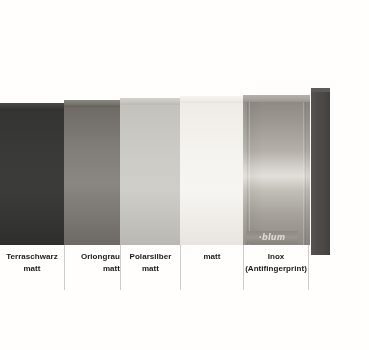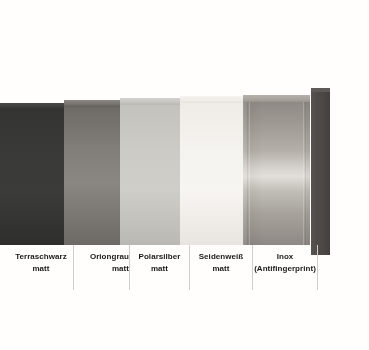--- a/index.html
+++ b/index.html
@@ -120,21 +120,21 @@
   }
   #side-board .topface {
     position: absolute;
     left: 0; right: 0; top: 0; height: 4px;
     background: #5d5a57;
   }
 
   
   #label-row {
     position: absolute;
-    left: 9px;
+    left: 0;
     top: 245px;
     width: 310px;
     height: 45px;
     display: flex;
   }
   .label-cell {
     box-sizing: border-box;
     border-left: 1px solid #cfcdc9;
     padding-top: 6px;
     text-align: center;
@@ -180,20 +180,23 @@
 
   <div class="panel" id="panel-inox">
     <div class="cap"></div>
     <div class="face"></div>
     <div class="seam s1"></div>
     <div class="seam s2"></div>
     <div class="seam s3"></div>
     <div class="seam s4"></div>
   </div>
 
+  <div id="blum-plate">
+    <span id="blum-logo">·blum</span>
+  </div>
 
   <div id="side-board">
     <div class="topface"></div>
   </div>
 
   <div id="label-row">
 
     <div class="label-cell" id="cell-0">
       <span class="l1">Terraschwarz</span>
       <span class="l2">matt</span>
@@ -203,21 +206,20 @@
       <span class="l1">Oriongrau</span>
       <span class="l2">matt</span>
     </div>
 
     <div class="label-cell" id="cell-2">
       <span class="l1">Polarsilber</span>
       <span class="l2">matt</span>
     </div>
 
     <div class="label-cell" id="cell-3">
-      <span class="l1">Seidenweiß</span>
       <span class="l2">matt</span>
     </div>
 
     <div class="label-cell" id="cell-4">
       <span class="l1">Inox</span>
       <span class="l2">(Antifingerprint)</span>
     </div>
 
   </div>
 

